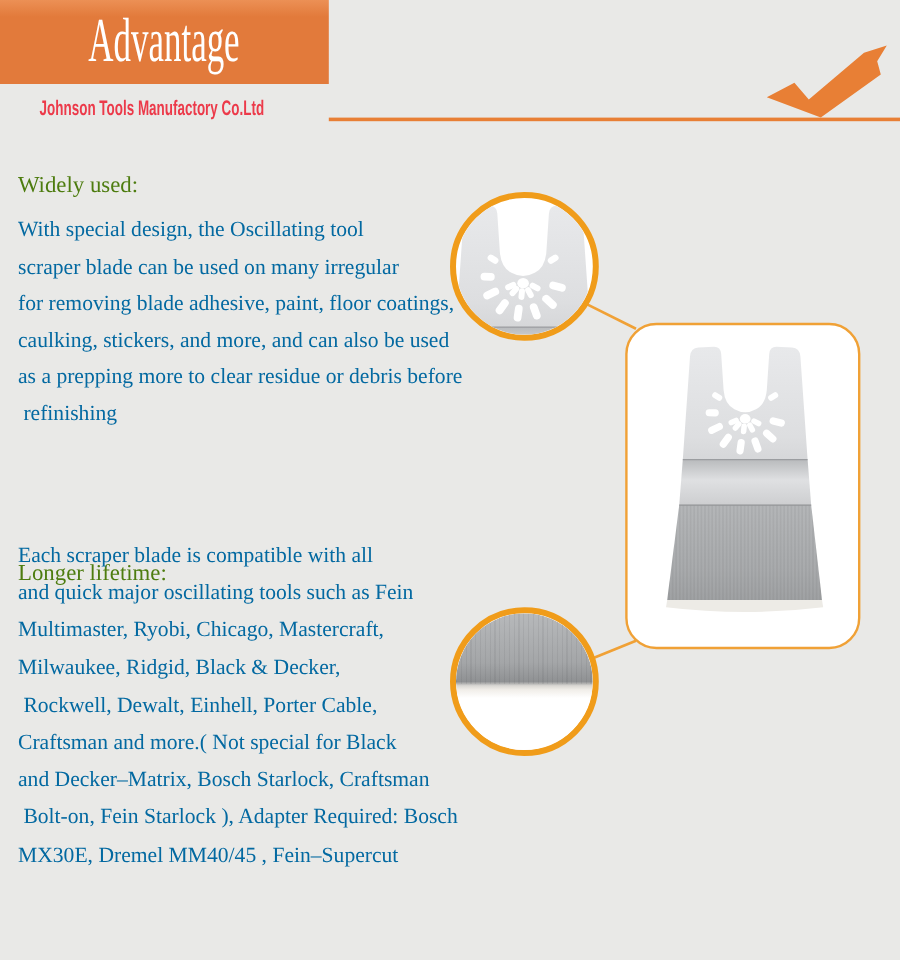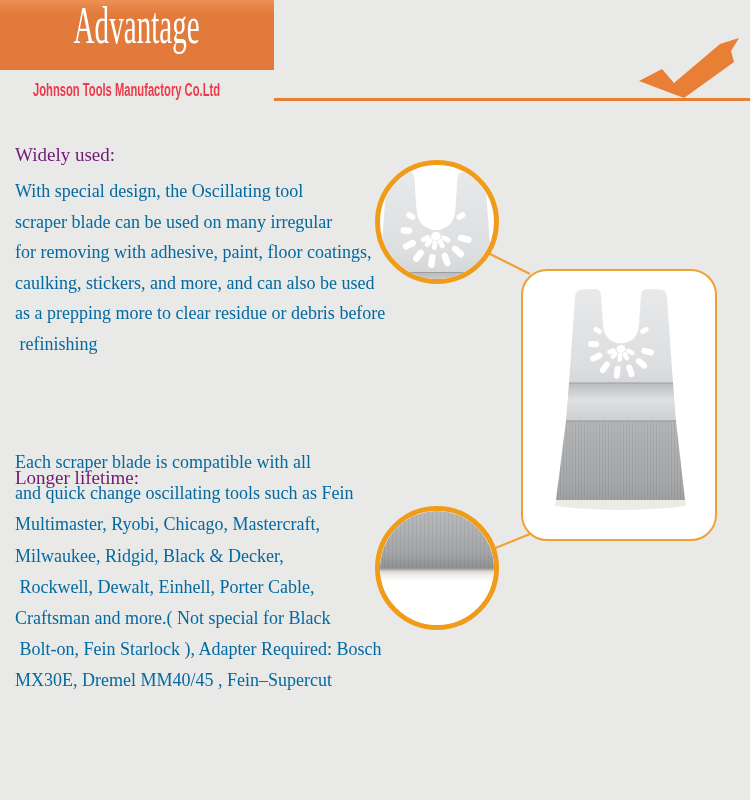--- a/index.html
+++ b/index.html
@@ -8,42 +8,42 @@
     position:relative;
     width:750px;height:800px;
     background:#e9e9e7;
     overflow:hidden;
     font-family:"Liberation Serif", serif;
   }
   
   .banner{
     position:absolute;left:0;top:0;width:274px;height:70px;
     background:linear-gradient(180deg,#ec9055 0%,#e27a3b 20%,#e27a3b 100%);
-    display:flex;justify-content:center;
+    display:flex;align-items:center;justify-content:center;
   }
   .banner-title{
     font-family:"Liberation Serif", serif;
     font-size:52px;line-height:1;color:#ffffff;
     transform:scaleX(0.56);white-space:nowrap;
   }
   .company{
     position:absolute;left:33px;top:80px;
     font-family:"Liberation Sans", sans-serif;font-weight:bold;
     font-size:17.5px;color:#ec3a4a;
     transform:scaleX(0.64);transform-origin:left center;white-space:nowrap;
   }
   .divider{
     position:absolute;left:274px;right:0;top:98px;height:3px;
     background:#e87f35;
   }
   .checkmark{position:absolute;left:636px;top:36px;width:112px;height:66px;}
   
   .sec-heading{
     position:absolute;left:15px;
-    font-size:19px;color:#701a75;white-space:pre;
+    font-size:19px;color:#4d7c0f;white-space:pre;
   }
   .h-widely{top:144px;}
   .h-longer{top:424px;margin-top:43px;}
   .para{
     position:absolute;left:15px;width:410px;
     font-size:18px;color:#0369a1;
   }
   .p1{top:176px;}
   .p1 .line{line-height:30.5px;}
   .p2{top:447px;}
@@ -167,34 +167,35 @@
 
   <svg class="connectors">
     <line x1="486" y1="252" x2="530" y2="274" stroke="#f0a136" stroke-width="2.2"></line>
     <line x1="493" y1="549" x2="530" y2="534" stroke="#f0a136" stroke-width="2.2"></line>
   </svg>
 
   <div class="sec-heading h-widely">Widely used:</div>
   <div class="para p1">
       <div class="line">With special design, the Oscillating tool</div>
       <div class="line">scraper blade can be used on many irregular</div>
-      <div class="line">for removing with adhesive, paint, floor coatings,</div>
+      <div class="line">for removing blade adhesive, paint, floor coatings,</div>
       <div class="line">caulking, stickers, and more, and can also be used</div>
       <div class="line">as a prepping more to clear residue or debris before</div>
       <div class="line"> refinishing</div>
     </div>
 
   <div class="sec-heading h-longer">Longer lifetime:</div>
   <div class="para p2">
       <div class="line">Each scraper blade is compatible with all</div>
-      <div class="line">and quick change oscillating tools such as Fein</div>
+      <div class="line">and quick major oscillating tools such as Fein</div>
       <div class="line">Multimaster, Ryobi, Chicago, Mastercraft,</div>
       <div class="line">Milwaukee, Ridgid, Black &amp; Decker,</div>
       <div class="line"> Rockwell, Dewalt, Einhell, Porter Cable,</div>
       <div class="line">Craftsman and more.( Not special for Black</div>
+      <div class="line">and Decker–Matrix, Bosch Starlock, Craftsman</div>
       <div class="line"> Bolt-on, Fein Starlock ), Adapter Required: Bosch</div>
       <div class="line">MX30E, Dremel MM40/45 , Fein–Supercut</div>
     </div>
 
   <div class="zoom-circle zoom-top">
     <svg viewBox="42 12 114 106" preserveAspectRatio="xMidYMid slice">
       <use href="#mountG"></use>
     </svg>
   </div>
 

